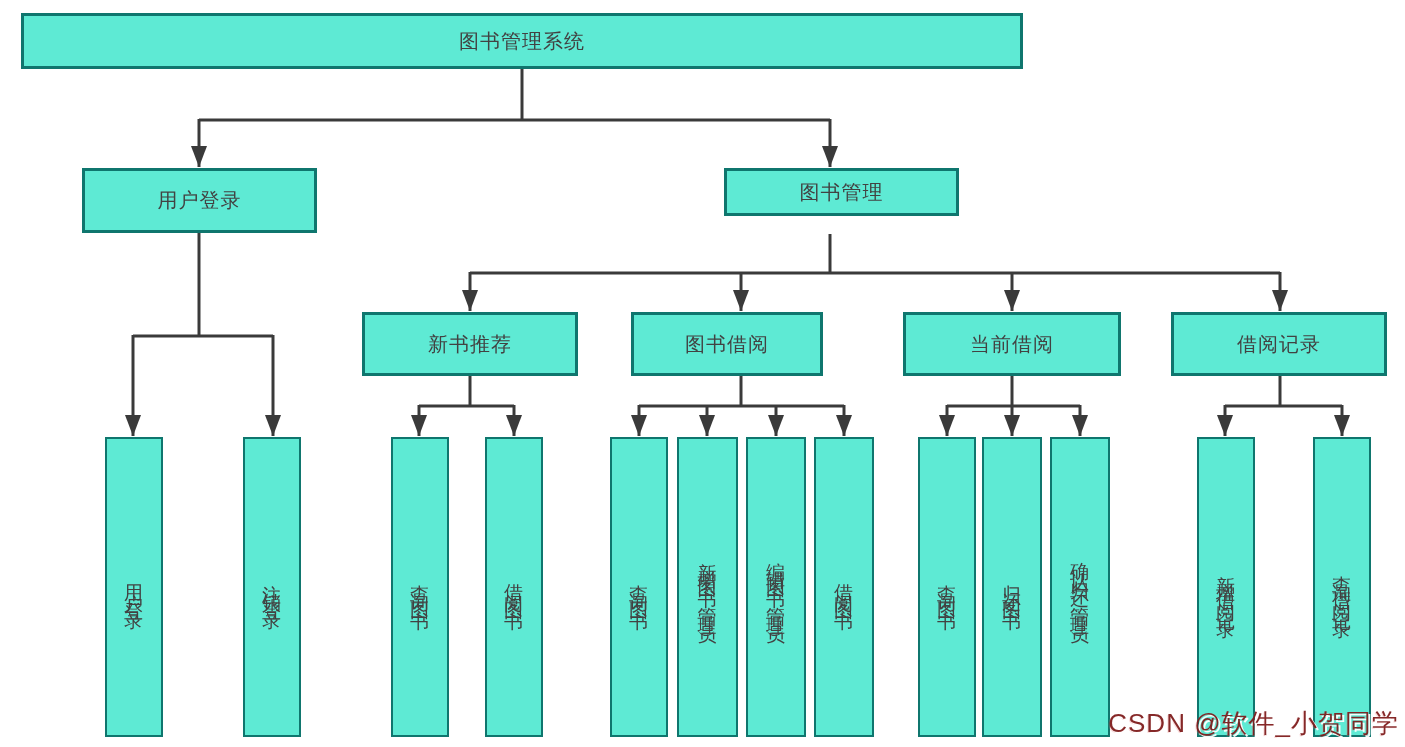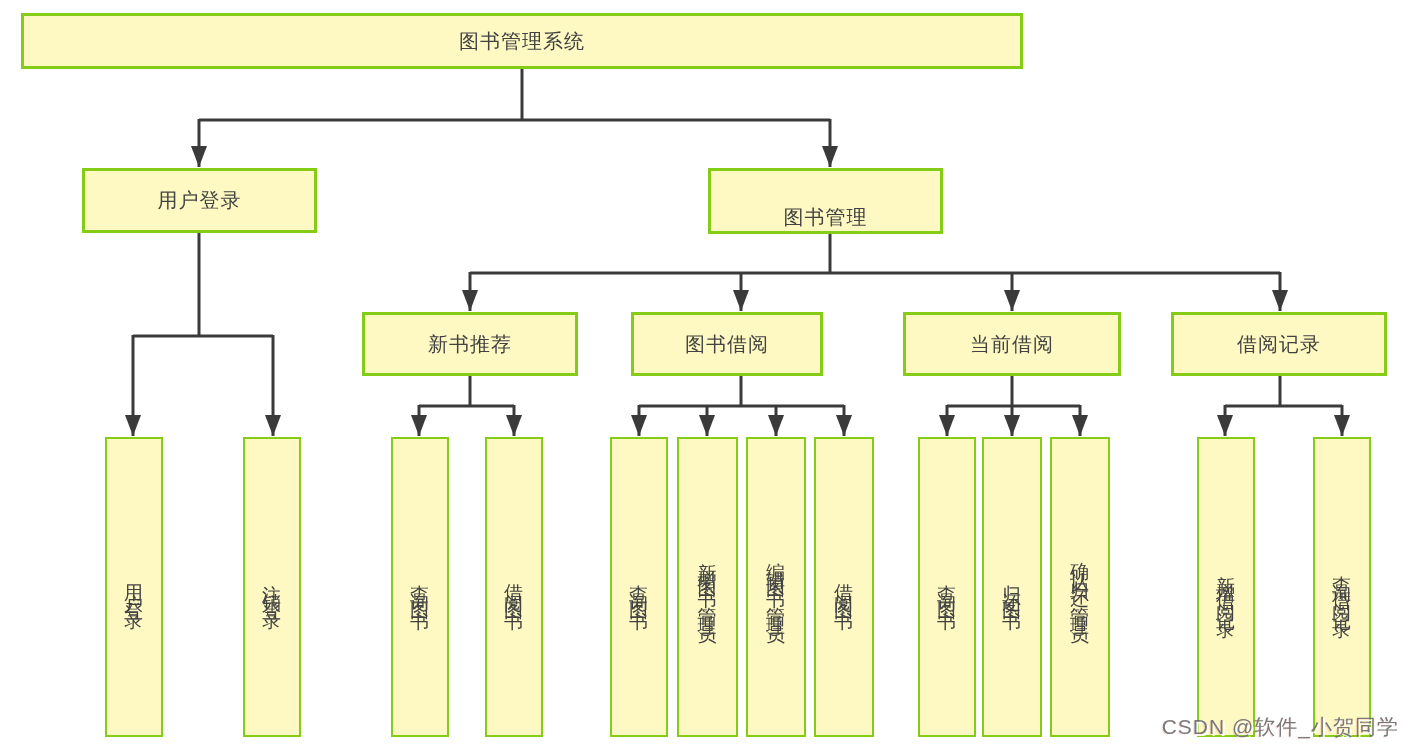--- a/index.html
+++ b/index.html
@@ -17,22 +17,22 @@
   }
   #connectors {
     position: absolute;
     left: 0; top: 0;
     width: 1405px; height: 747px;
     pointer-events: none;
   }
   .node {
     position: absolute;
     box-sizing: border-box;
-    background: #fef9c3;
-    border: 3px solid #84cc16;
+    background: #5eead4;
+    border: 3px solid #0f766e;
     display: flex;
     align-items: center;
     justify-content: center;
     color: #424242;
     font-size: 20px;
     letter-spacing: 1px;
     white-space: nowrap;
   }
   .node.leaf {
     border-width: 2px;
@@ -41,21 +41,21 @@
   .vtext {
     writing-mode: vertical-rl;
     letter-spacing: 9px;
     line-height: 1;
     color: #424242;
   }
   
   .n-root      { left: 21px;   top: 13px;  width: 1002px; height: 56px; }
   
   .n-userlogin { left: 82px;   top: 168px; width: 235px;  height: 65px; }
-  .n-bookmgmt  { left: 708px;  top: 168px; width: 235px;  height: 66px; align-items: flex-end; }
+  .n-bookmgmt  { left: 724px;  top: 168px; width: 235px;  height: 48px; }
   
   .n-newbook   { left: 362px;  top: 312px; width: 216px;  height: 64px; justify-content: center; }
   .n-borrow    { left: 631px;  top: 312px; width: 192px;  height: 64px; }
   .n-current   { left: 903px;  top: 312px; width: 218px;  height: 64px; }
   .n-records   { left: 1171px; top: 312px; width: 216px;  height: 64px; }
   
   .leaf        { top: 437px; height: 300px; width: 58px; }
   .l-a1 { left: 105px;  }
   .l-a2 { left: 243px;  }
   .l-b1 { left: 391px;  }
@@ -66,22 +66,22 @@
   .l-c4 { left: 814px;  width: 60px; }
   .l-d1 { left: 918px;  }
   .l-d2 { left: 982px;  width: 60px; }
   .l-d3 { left: 1050px; width: 60px; }
   .l-e1 { left: 1197px; }
   .l-e2 { left: 1313px; }
   #watermark {
     position: absolute;
     right: 6px;
     bottom: 6px;
-    font-size: 21px;
-    color: #737373;
+    font-size: 26px;
+    color: #7f1d1d;
     letter-spacing: 1px;
     text-shadow: 2px 2px 0 #ffffff, -1px 1px 0 rgba(240, 110, 110, 0.25);
     opacity: 0.95;
     white-space: nowrap;
   }
 </style>
 </head>
 <body>
 
 <div id="stage">

